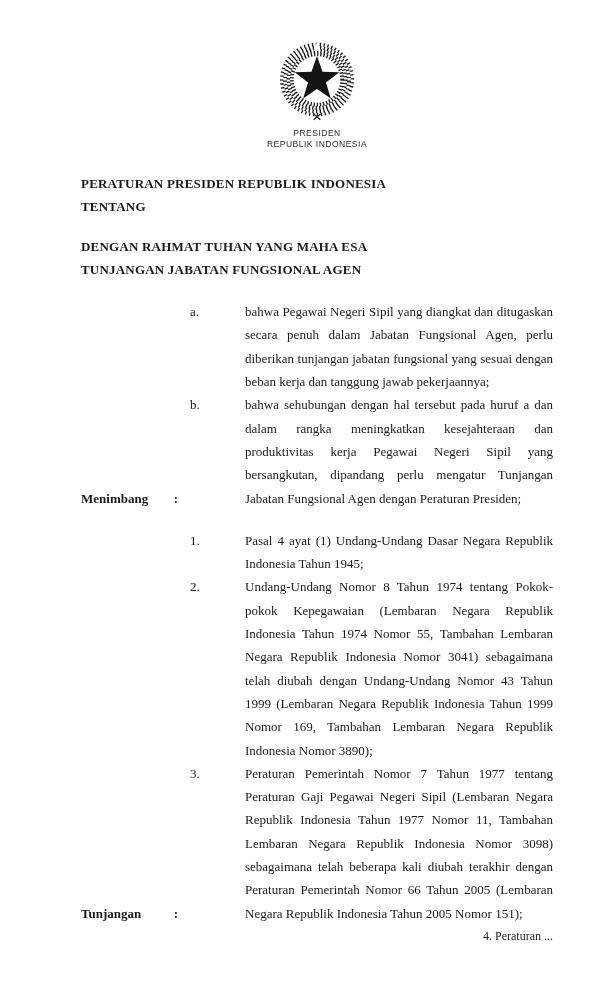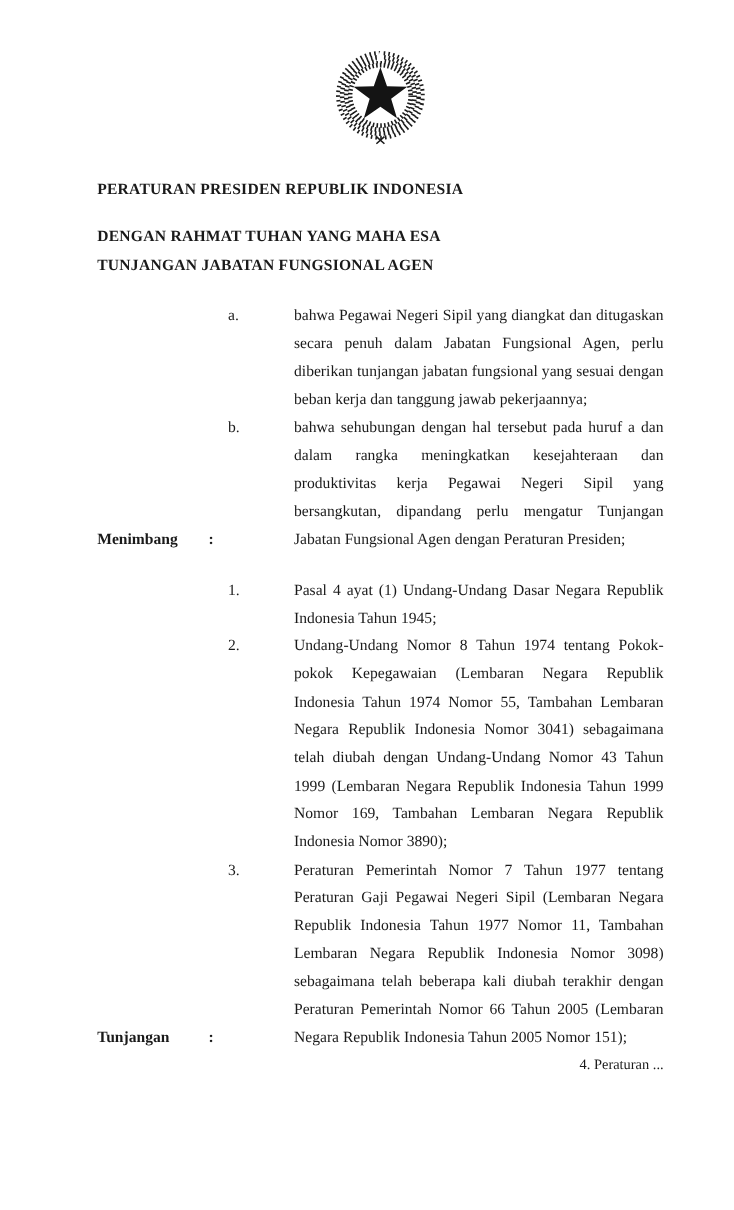--- a/index.html
+++ b/index.html
@@ -96,24 +96,29 @@
       <g fill="none" stroke="#1c1c1c">
         <circle cx="50" cy="47" r="30" stroke-width="4.5" stroke-dasharray="1.6 2.2"></circle>
         <circle cx="50" cy="47" r="34" stroke-width="4.5" stroke-dasharray="1.6 2.5" transform="rotate(7 50 47)"></circle>
         <circle cx="50" cy="47" r="38" stroke-width="4.5" stroke-dasharray="1.6 2.8" transform="rotate(3 50 47)"></circle>
         <circle cx="50" cy="47" r="42" stroke-width="4" stroke-dasharray="1.6 3.1" transform="rotate(11 50 47)"></circle>
       </g>
       <path d="M50,19 L56.58,37.94 L76.63,38.35 L60.65,50.46 L66.46,69.65 L50,58.2 L33.54,69.65 L39.35,50.46 L23.37,38.35 L43.42,37.94 Z" fill="#141414"></path>
       <path d="M46,88 L54,95 M54,88 L46,95" stroke="#1c1c1c" stroke-width="1.6" fill="none"></path>
       <path d="M50,2 L54,13 L46,13 Z" fill="#ffffff"></path>
     </svg>
+    <div class="seal-caption">
+      <div>PRESIDEN</div>
+      <div>REPUBLIK INDONESIA</div>
+    </div>
   </div>
 
   <div class="title-block">
     <div class="title-line">PERATURAN PRESIDEN REPUBLIK INDONESIA</div>
+    <div class="title-line">TENTANG</div>
     <div class="title-line gap-invocation">DENGAN RAHMAT TUHAN YANG MAHA ESA</div>
     <div class="title-line">TUNJANGAN JABATAN FUNGSIONAL AGEN</div>
   </div>
 
   <div class="section">
     <div class="section-label">
       <span>Menimbang</span>
       <span>:</span>
     </div>
     <div class="section-items">

